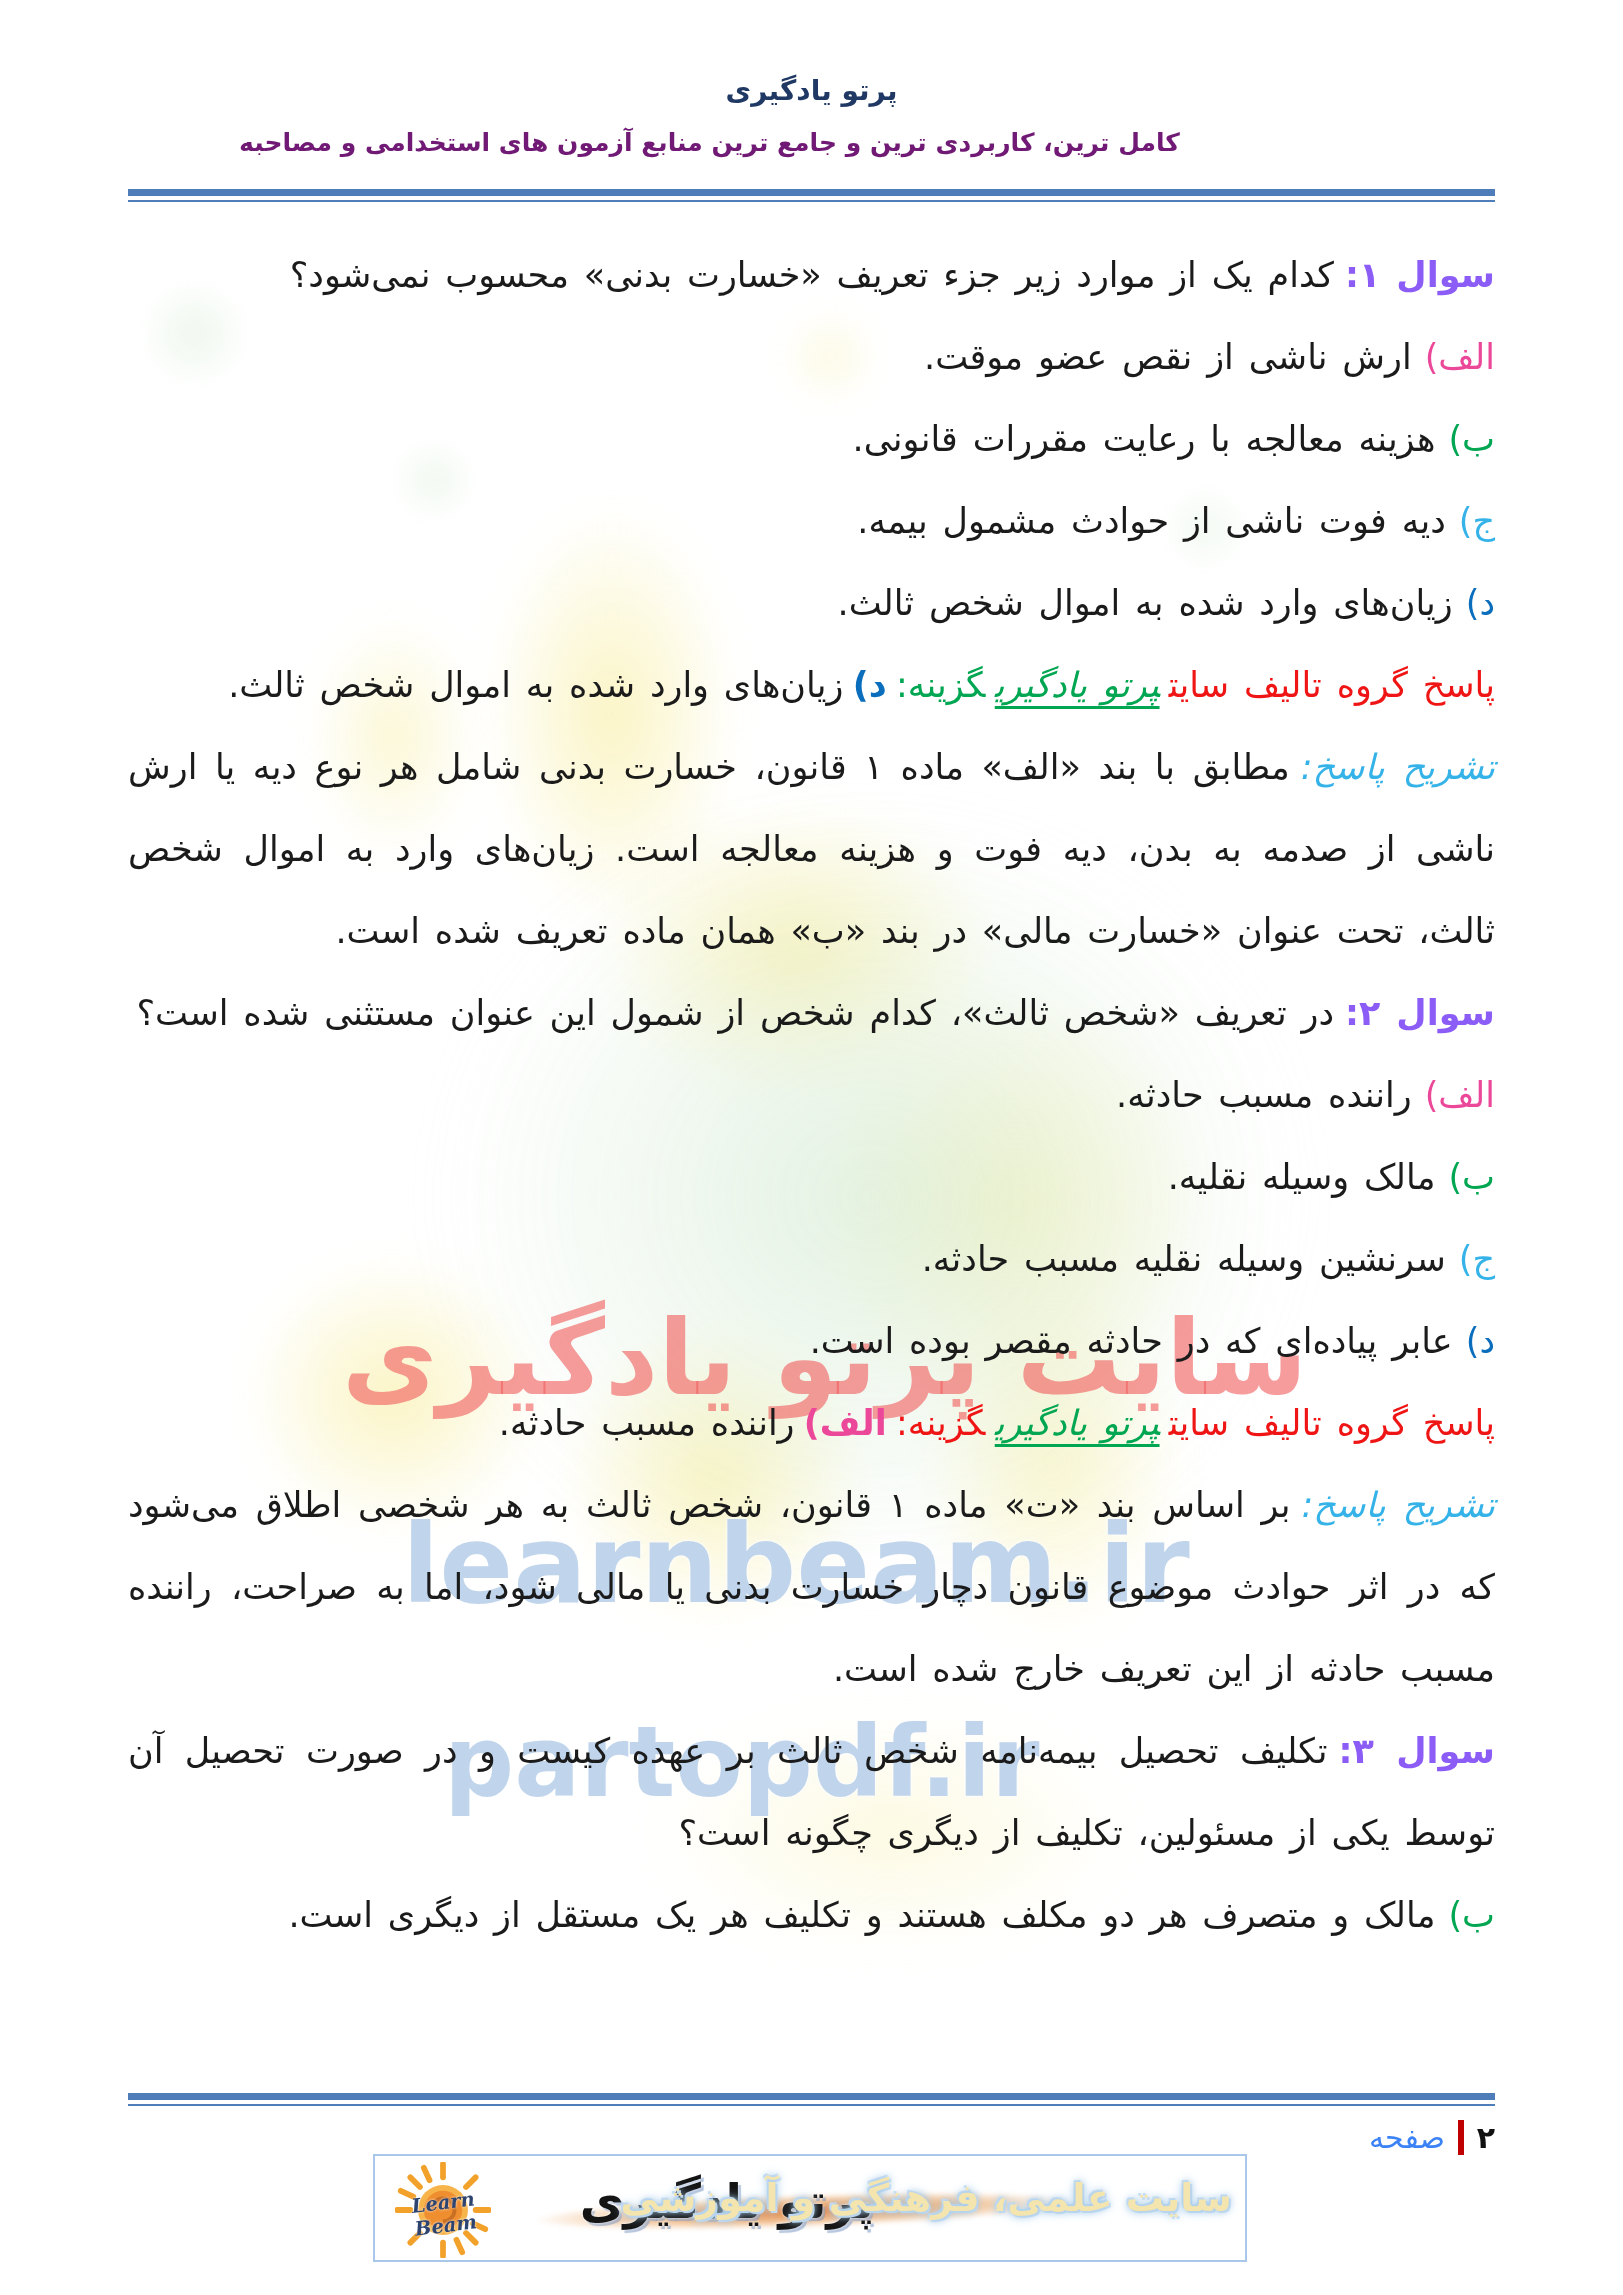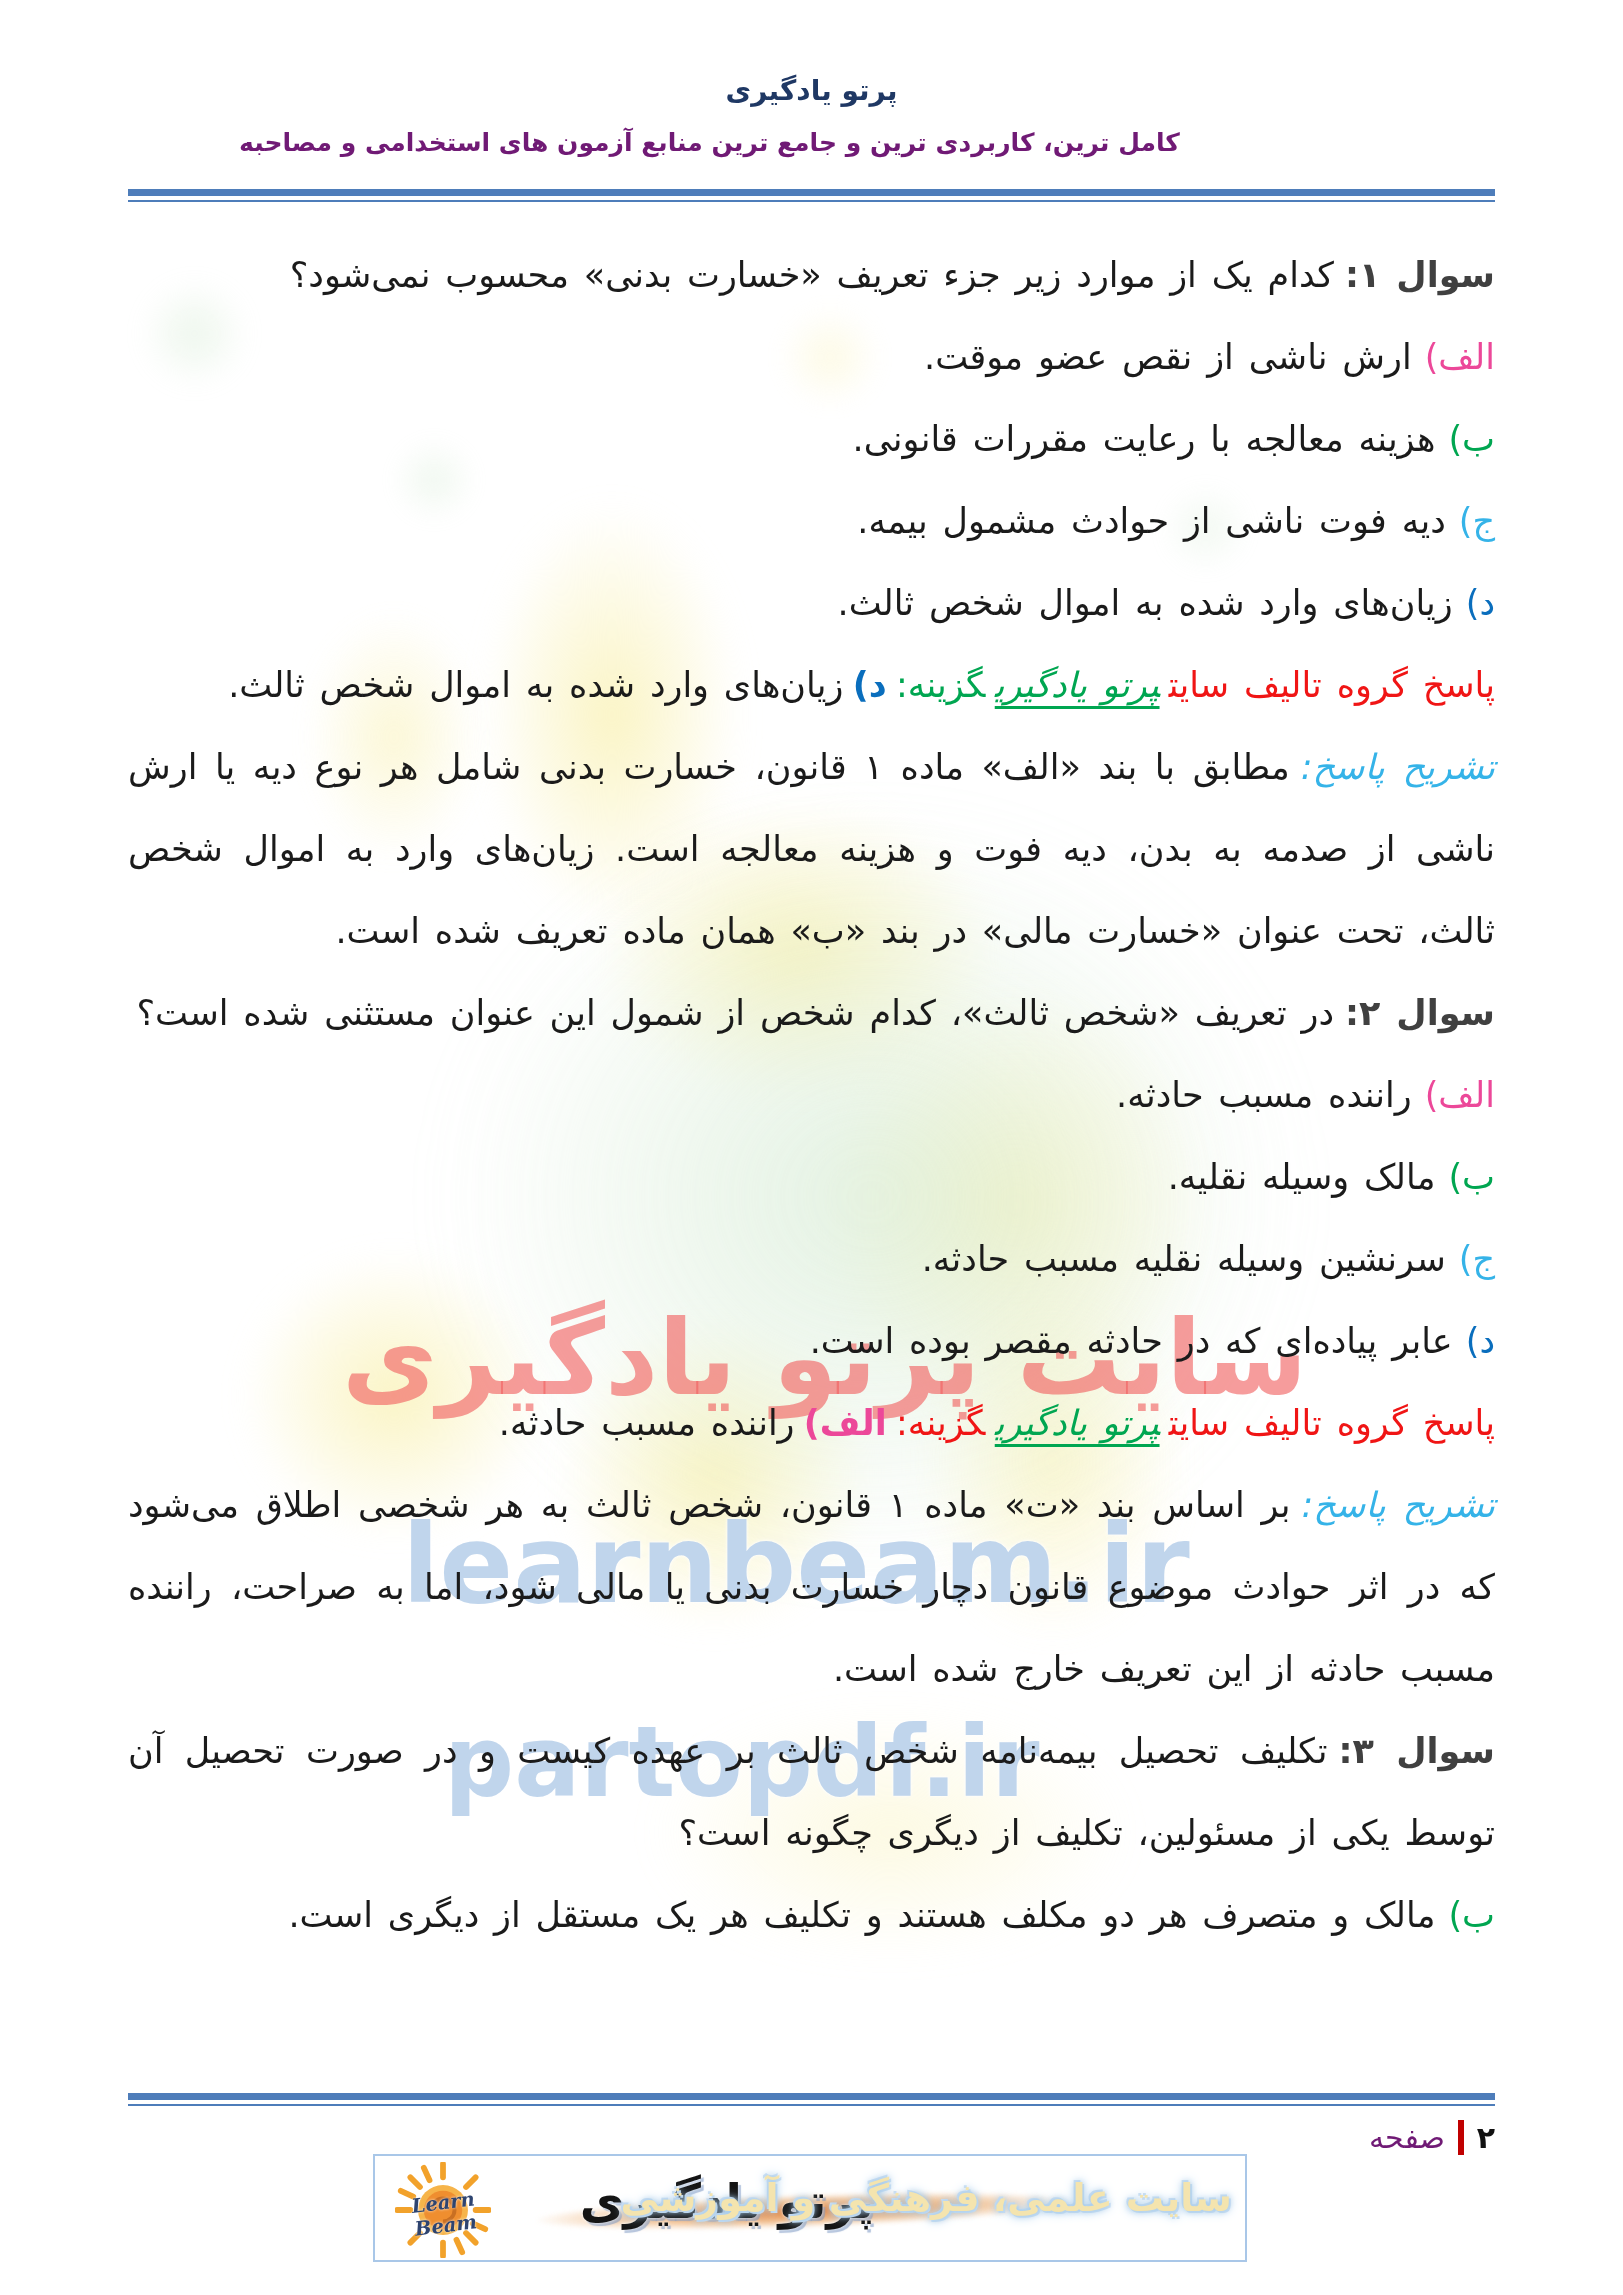--- a/index.html
+++ b/index.html
@@ -61,36 +61,36 @@
   .line{white-space:nowrap;}
   .para{margin:0;text-align:justify;text-align-last:right;}
   .para.h3{min-height:245px;}
   .para.h2{min-height:163px;}
   .red{color:#f01515;}
   .green{color:#00a651;}
   .green-light{color:#ec4899;}
   .cyan{color:#35b3e8;}
   .blue{color:#0a6ebd;}
   .bold{font-weight:bold;}
-  .qlabel{color:#404040;margin-left:11px;}
+  .qlabel{color:#8b5cf6;margin-left:11px;}
   .let{margin-left:13px;}
   .answer span{margin-left:9.3px;}
   .brand{
     color:#00a651;font-style:italic;text-decoration:underline;
     text-underline-offset:9.3px;margin-left:9.3px;
   }
   .callig{font-style:italic;font-weight:normal;margin-left:11px;}
   
   .pagenum{
     position:absolute;z-index:2;right:128px;top:2117px;height:41px;
     font-size:30px;direction:rtl;display:flex;align-items:center;
   }
   .pagenum .num{color:#111;font-weight:bold;}
   .pagenum .bar{width:5.6px;height:35px;background:#c00000;margin:0 13px;}
-  .pagenum .word{color:#701a75;}
+  .pagenum .word{color:#3b82f6;}
   .logo-box{
     position:absolute;z-index:2;left:373px;top:2154px;width:874px;height:108px;
     background:#ffffff;border:2.8px solid #a9c7e8;box-sizing:border-box;
   }
   .sun{position:absolute;left:20.4px;top:5.6px;width:96px;height:96px;}
   .logo-script{
     position:absolute;left:9.3px;top:35px;width:121px;text-align:center;
     font-family:"DejaVu Serif",serif;font-style:italic;font-weight:bold;
     font-size:19.5px;color:#2e4470;transform:rotate(-7deg);
     text-shadow:0 0 2.8px #ffffff;

